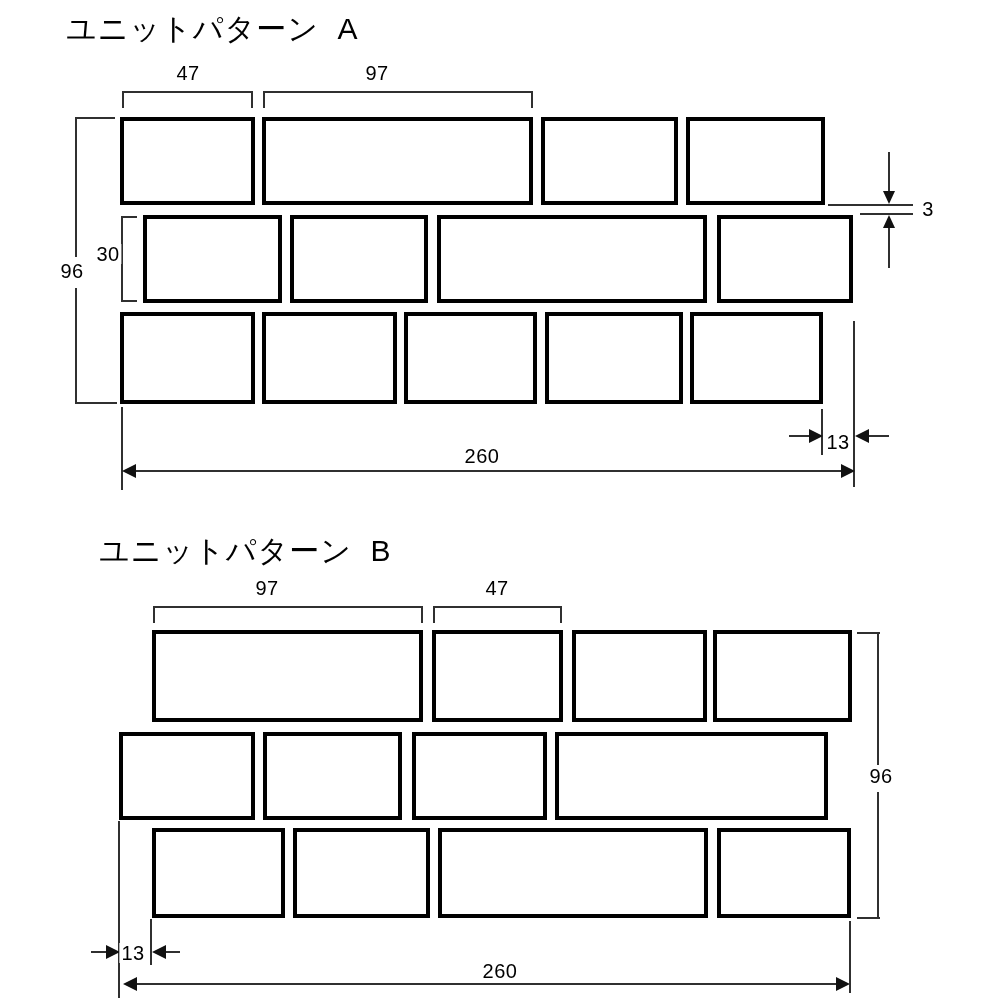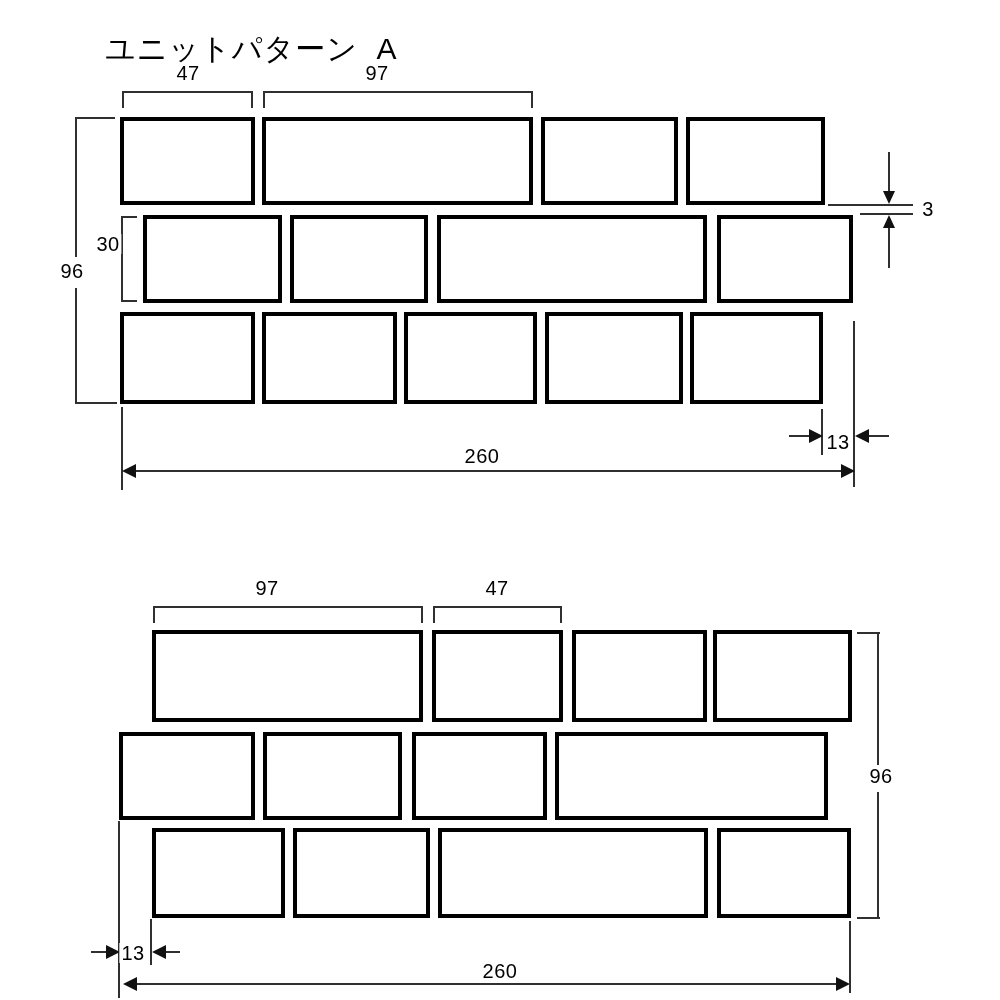--- a/index.html
+++ b/index.html
@@ -23,21 +23,21 @@
   .arr.left {border-top:7px solid transparent;border-bottom:7px solid transparent;border-right:14px solid #111;}
   .arr.down {border-left:6px solid transparent;border-right:6px solid transparent;border-top:13px solid #111;}
   .arr.up   {border-left:6px solid transparent;border-right:6px solid transparent;border-bottom:13px solid #111;}
 </style>
 </head>
 <body>
 
 <div class="canvas">
 
   <div class="layer">
-    <div class="title" style="left:66px;top:32px;margin-left:39px;">ユニットパターン  A</div>
+    <div class="title" style="left:66px;top:12px;">ユニットパターン  A</div>
 
     <div class="layer">
         <div class="brick" style="left: 120px; top: 117px; width: 135px; height: 88px;"></div>
         <div class="brick" style="left: 262px; top: 117px; width: 271px; height: 88px;"></div>
         <div class="brick" style="left: 541px; top: 117px; width: 137px; height: 88px;"></div>
         <div class="brick" style="left: 686px; top: 117px; width: 139px; height: 88px;"></div>
         <div class="brick" style="left: 143px; top: 215px; width: 139px; height: 88px;"></div>
         <div class="brick" style="left: 290px; top: 215px; width: 138px; height: 88px;"></div>
         <div class="brick" style="left: 437px; top: 215px; width: 270px; height: 88px;"></div>
         <div class="brick" style="left: 717px; top: 215px; width: 136px; height: 88px;"></div>
@@ -67,21 +67,21 @@
       <div class="vline" style="left:75px;top:117px;height:140px;"></div>
       <div class="num" style="left:72px;top:261px;">96</div>
       <div class="vline" style="left:75px;top:288px;height:116px;"></div>
       <div class="hline" style="left:75px;top:402px;width:42px;"></div>
     </div>
 
     <div>
       <div class="vline" style="left:121px;top:216px;height:86px;"></div>
       <div class="hline" style="left:121px;top:216px;width:16px;"></div>
       <div class="hline" style="left:121px;top:300px;width:16px;"></div>
-      <div class="num" style="left:108px;top:234px;">30</div>
+      <div class="num" style="left:108px;top:244px;">30</div>
     </div>
 
     <div>
       <div class="hline" style="left:828px;top:204px;width:85px;"></div>
       <div class="hline" style="left:860px;top:213px;width:53px;"></div>
       <div class="vline" style="left:888px;top:152px;height:40px;"></div>
       <div class="arr down" style="left:883px;top:191px;"></div>
       <div class="vline" style="left:888px;top:228px;height:40px;"></div>
       <div class="arr up" style="left:883px;top:215px;"></div>
       <div class="num" style="left:928px;top:199px;">3</div>
@@ -100,20 +100,21 @@
     <div>
       <div class="vline" style="left:121px;top:407px;height:83px;"></div>
       <div class="arr left" style="left:122px;top:464px;"></div>
       <div class="hline" style="left:136px;top:470px;width:705px;"></div>
       <div class="arr right" style="left:841px;top:464px;"></div>
       <div class="num" style="left:482px;top:446px;">260</div>
     </div>
   </div>
 
   <div class="layer">
+    <div class="title" style="left:99px;top:534px;">ユニットパターン  B</div>
 
     <div class="layer">
         <div class="brick" style="left: 152px; top: 630px; width: 271px; height: 92px;"></div>
         <div class="brick" style="left: 432px; top: 630px; width: 131px; height: 92px;"></div>
         <div class="brick" style="left: 572px; top: 630px; width: 135px; height: 92px;"></div>
         <div class="brick" style="left: 713px; top: 630px; width: 139px; height: 92px;"></div>
         <div class="brick" style="left: 119px; top: 732px; width: 136px; height: 88px;"></div>
         <div class="brick" style="left: 263px; top: 732px; width: 139px; height: 88px;"></div>
         <div class="brick" style="left: 412px; top: 732px; width: 135px; height: 88px;"></div>
         <div class="brick" style="left: 555px; top: 732px; width: 273px; height: 88px;"></div>

